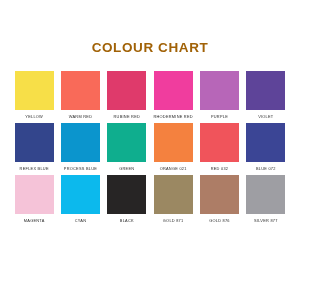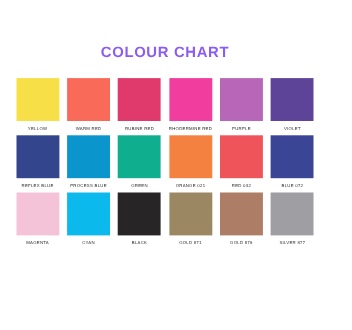--- a/index.html
+++ b/index.html
@@ -22,21 +22,21 @@
     display: flex;
     flex-direction: column;
     align-items: center;
   }
   .chart-title {
     margin-top: 41px;
     margin-bottom: 0;
     font-size: 13.5px;
     font-weight: bold;
     letter-spacing: 0.6px;
-    color: #8b5cf6;
+    color: #a16207;
     text-align: center;
     line-height: 1;
     font-family: "Liberation Sans", sans-serif;
   }
   .swatch-grid {
     margin-top: 16px;
     width: 272px;
     display: grid;
     grid-template-columns: repeat(6, 1fr);
     grid-auto-rows: auto;

